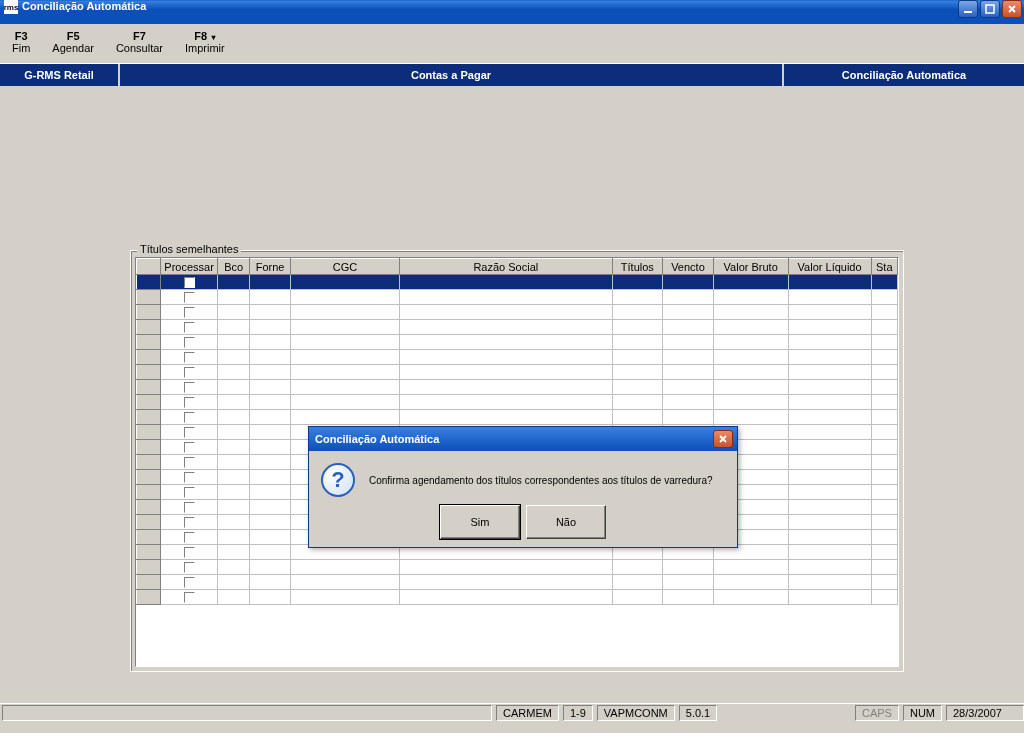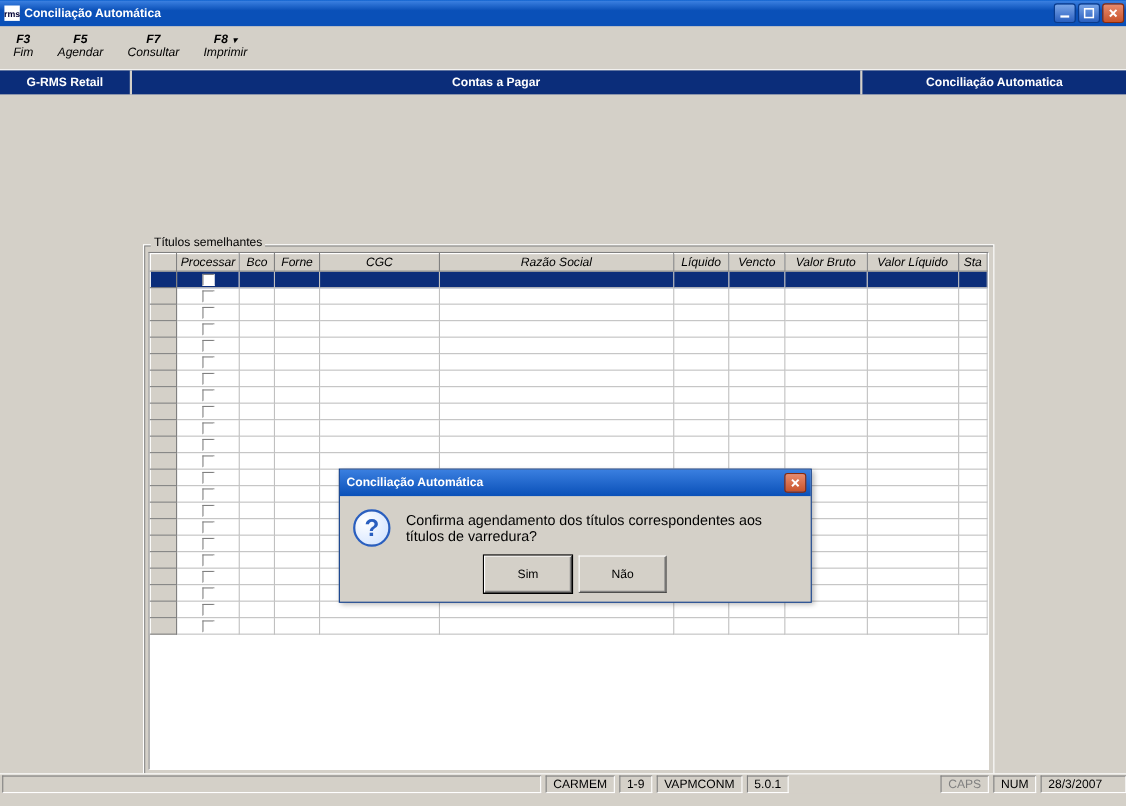--- a/index.html
+++ b/index.html
@@ -12,21 +12,20 @@
     height: 733px;
     overflow: hidden;
     position: relative;
   }
   
   .titlebar {
     height: 24px;
     background: linear-gradient(to bottom, #0058c8 0%, #3a7fe0 4%, #0a50b8 40%, #0a50b8 100%);
     color: #fff;
     display: flex;
-    align-items: center;
     padding: 0 2px 0 4px;
     font-weight: bold;
   }
   .titlebar .icon-app {
     width: 14px; height: 14px; background:#fff; margin-right:4px; font-size:8px;color:#003; display:flex;align-items:center;justify-content:center;
   }
   .titlebar .title { flex:1; }
   .titlebar .winbtns { display:flex; gap:2px; }
   .winbtn {
     width: 20px; height: 18px;
@@ -39,21 +38,20 @@
   .winbtn.close { background: linear-gradient(to bottom, #e88b6d, #c8532b); border-color:#8a2a0a;}
   .winbtn svg { width:10px; height:10px; }
   
   .toolbar {
     background:#d4d0c8;
     height: 40px;
     display:flex;
     align-items:flex-start;
     padding: 4px 8px 0 8px;
     border-bottom: 1px solid #fff;
-    font-style: italic;
   }
   .toolbtn {
     text-align:center;
     margin-right: 14px;
     padding: 2px 4px;
     cursor:default;
   }
   .toolbtn .fkey { font-weight:bold; }
   .toolbtn .flbl { font-size:11px; }
   .toolbtn .drop { margin-left:2px; font-size:8px; }
@@ -102,23 +100,23 @@
     border-left: 1px solid #808080;
     border-right: 1px solid #fff;
     border-bottom: 1px solid #fff;
     font-family: inherit; font-size:11px;
     padding: 1px 2px;
   }
   
   .fset {
     position:absolute;
     left: 130px;
-    top: 136px;
+    top: 164px;
     width: 774px;
-    height: 483px;
+    height: 422px;
     border: 1px solid #fff;
     box-shadow: inset 1px 1px 0 #808080;
   }
   .fset-legend {
     position:absolute;
     top:-8px; left:6px;
     background:#d4d0c8;
     padding: 0 3px;
   }
   .grid {
@@ -128,21 +126,20 @@
     border-top:1px solid #808080;
     border-left:1px solid #808080;
     border-right:1px solid #fff;
     border-bottom:1px solid #fff;
     overflow:hidden;
   }
   .grid table {
     border-collapse: collapse;
     width: 100%;
     table-layout: fixed;
-    font-style: italic;
   }
   .grid th {
     background:#d4d0c8;
     font-weight:normal;
     border-right:1px solid #808080;
     border-bottom:1px solid #808080;
     border-top:1px solid #fff;
     border-left:1px solid #fff;
     height:16px;
     font-size:11px;
@@ -206,21 +203,21 @@
   }
   .qicon {
     width:34px;height:34px;border-radius:50%;
     border:2px solid #2a5fbf;
     background: radial-gradient(circle at 30% 30%, #fff, #cde0ff);
     display:flex;align-items:center;justify-content:center;
     color:#2a5fbf; font-size:22px; font-weight:bold;
     margin-right:14px;
     flex-shrink:0;
   }
-  .dlg-msg { font-size:13px; }
+  .dlg-msg { font-size:10px; }
   .dlg-buttons {
     display:flex; justify-content:center; gap:6px;
     padding-bottom:10px;
   }
   .btn {
     width: 80px; height:34px;
     background:#d4d0c8;
     border-top:1px solid #fff;
     border-left:1px solid #fff;
     border-right:1px solid #404040;
@@ -336,21 +333,21 @@
             <col style="width:26px">
         </colgroup>
         <thead>
           <tr>
             <th></th>
             <th>Processar</th>
             <th>Bco</th>
             <th>Forne</th>
             <th>CGC</th>
             <th>Razão Social</th>
-            <th>Líquido</th>
+            <th>Títulos</th>
             <th>Vencto</th>
             <th>Valor Bruto</th>
             <th>Valor Líquido</th>
             <th>Sta</th>
           </tr>
         </thead>
         <tbody id="grid-body">
             <tr class="selected">
               <td class="rowhdr"></td>
               <td><span class="chk"></span></td>

